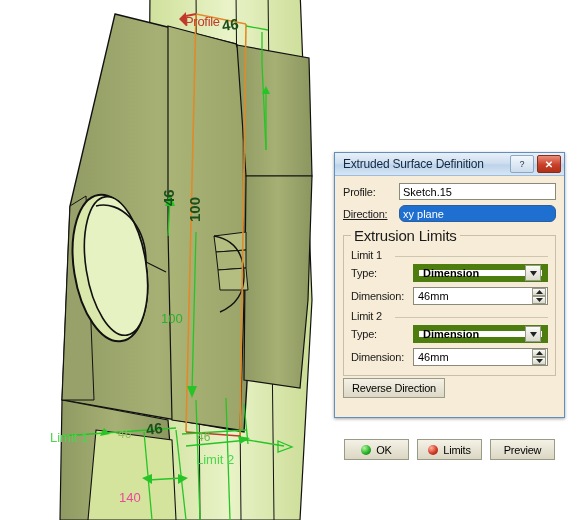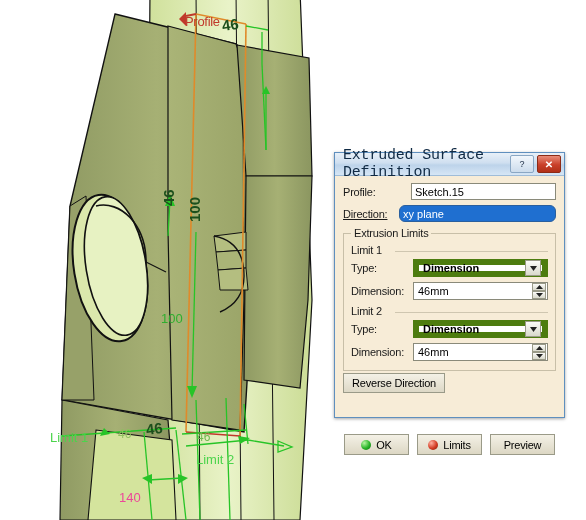--- a/index.html
+++ b/index.html
@@ -21,40 +21,40 @@
   .lbl-dark{color:#1c4f1c;font-size:15px;font-weight:bold;}
 
   
   #dialog{position:absolute;left:334px;top:152px;width:229px;height:264px;
           border:1px solid #5f8fbe;background:#f7ecd7;
           box-shadow:0 1px 3px rgba(0,0,0,.35);}
   #titlebar{height:22px;
             background:linear-gradient(180deg,#e8f0f8 0%,#cfdff0 45%,#bdd3ea 55%,#d6e6f5 100%);
             border-bottom:1px solid #9fbcd8;
             display:flex;align-items:center;padding:0 3px 0 8px;}
-  #title-text{flex:1;font-size:15px;color:#102a44;letter-spacing:-.2px;font-family:Liberation Mono, monospace;}
+  #title-text{flex:1;font-size:12px;color:#102a44;letter-spacing:-.2px;}
   .tb-btn{width:22px;height:16px;border:1px solid #8aa7c4;border-radius:2px;
           margin-left:3px;display:flex;align-items:center;justify-content:center;
           font-size:9px;color:#22334a;cursor:default;}
   #help-btn{background:linear-gradient(180deg,#f2f7fc,#ccdcec);}
   #close-btn{background:linear-gradient(180deg,#e88c78,#c9402a 55%,#b03018);
              border-color:#8d2a16;color:#ffffff;font-weight:bold;font-size:10px;}
 
   #dlg-body{padding:7px 8px 6px 8px;}
 
   .row{display:flex;align-items:center;margin-bottom:5px;}
   .row-label{font-size:11px;color:#1a1a1a;letter-spacing:-.2px;}
   .fld{flex:1;height:17px;border:1px solid #8a8a7a;background:#ffffff;
        font-size:11px;color:#000;padding:0 3px;line-height:17px;
        box-sizing:border-box;overflow:hidden;white-space:nowrap;}
   .fld.sel{background:#1f6fd0;color:#ffffff;border-color:#2a5f9e;border-radius:6px;}
 
   fieldset.limits{margin:4px 0 0 0;padding:4px 7px 7px 7px;
                   border:1px solid #c8bfa8;background:transparent;}
-  fieldset.limits legend{font-size:11px;color:#1a1a1a;padding:0 3px;letter-spacing:-.2px;}
+  fieldset.limits legend{font-size:15px;color:#1a1a1a;padding:0 3px;letter-spacing:-.2px;}
 
   .limit-head{font-size:11px;color:#1a1a1a;margin:1px 0 3px 0;letter-spacing:-.2px;
               position:relative;}
   .limit-head .rule{position:absolute;left:44px;right:0;top:7px;height:1px;
                     background:#cfc6b0;}
 
   .lrow{display:flex;align-items:center;margin-bottom:5px;}
   .lrow .lbl{font-size:11px;color:#1a1a1a;width:62px;letter-spacing:-.2px;}
 
   .combo{flex:1;height:18px;border:6px solid #4d7c0f;background:#ffffff;
@@ -221,21 +221,21 @@
 
     <div id="titlebar">
       <div id="title-text">Extruded Surface Definition</div>
       <div class="tb-btn" id="help-btn">?</div>
       <div class="tb-btn" id="close-btn">✕</div>
     </div>
 
     <div id="dlg-body">
 
       <div class="row">
-        <div class="row-label" style="width:68px;">Profile:</div>
+        <div class="row-label" style="width:56px;">Profile:</div>
         <div class="fld">Sketch.15</div>
       </div>
 
       <div class="row">
         <div class="row-label" style="width:56px;text-decoration:underline;">Direction:</div>
         <div class="fld sel">xy plane</div>
       </div>
 
       <fieldset class="limits">
         <legend>Extrusion Limits</legend>

